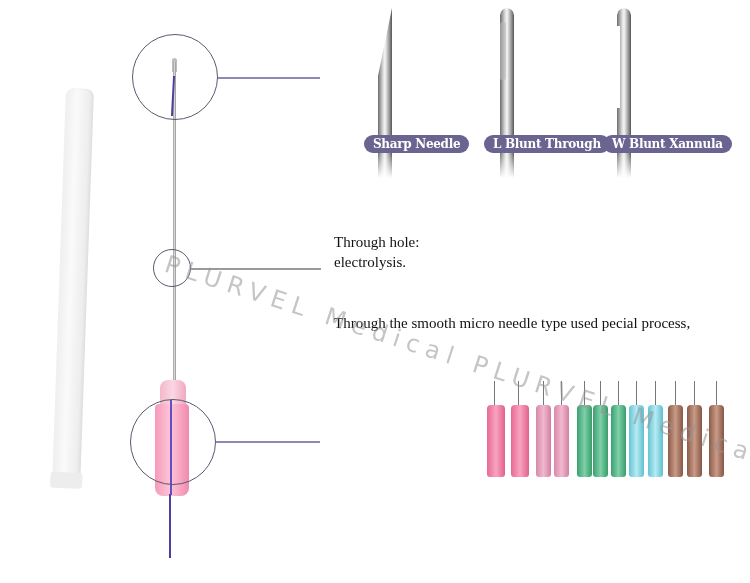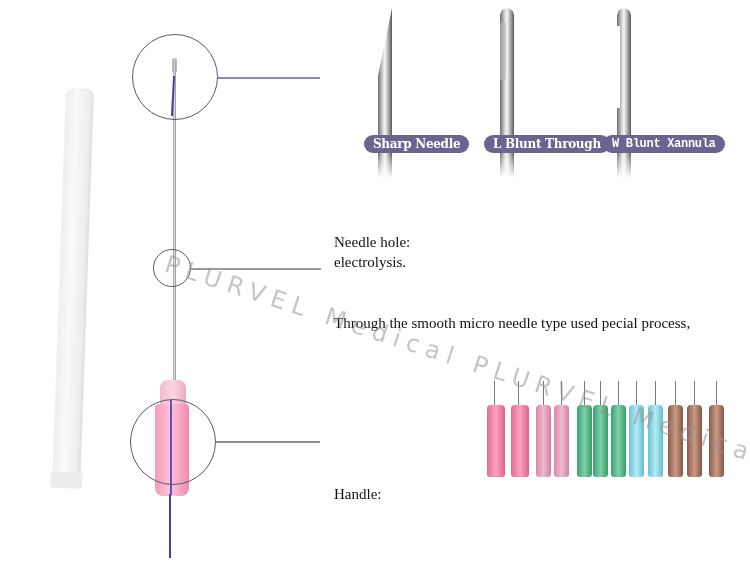--- a/index.html
+++ b/index.html
@@ -129,24 +129,24 @@
 <div class="tip tip-sharp"></div>
 <div class="tip tip-l">
     <div class="slot"></div>
   </div>
 <div class="tip tip-w">
     <div class="slot"></div>
   </div>
 
 <div class="tip-label" style="left:364px;">Sharp Needle</div>
 <div class="tip-label" style="left:484px;">L Blunt Through</div>
-<div class="tip-label" style="left:603px;font-family:Liberation Mono, monospace;">W Blunt Xannula</div>
+<div class="tip-label" style="left:603px;">W Blunt Xannula</div>
 
 <div class="desc" style="top:233px;">
-  <span class="t">Needle hole:</span>
+  <span class="t">Through hole:</span>
   <span class="t">electrolysis.</span>
 </div>
 
 <div class="desc" style="top:314px;">
   <span class="t">Through the smooth micro needle type used pecial process,</span>
 </div>
 
 <div>
   <div class="hub-sample" style="left:487px;background:linear-gradient(90deg,#e86995,#f8a4c0,#e2608e);"></div>
   <div class="hub-sample" style="left:511px;background:linear-gradient(90deg,#e86995,#f8a4c0,#e2608e);"></div>
@@ -156,16 +156,15 @@
   <div class="hub-sample" style="left:593px;width:15px;background:linear-gradient(90deg,#3aa070,#7fd0a8,#389c6b);"></div>
   <div class="hub-sample" style="left:611px;width:15px;background:linear-gradient(90deg,#3aa070,#7fd0a8,#389c6b);"></div>
   <div class="hub-sample" style="left:629px;width:15px;background:linear-gradient(90deg,#66c4d4,#b5ebf2,#5fbfd0);"></div>
   <div class="hub-sample" style="left:648px;width:15px;background:linear-gradient(90deg,#66c4d4,#b5ebf2,#5fbfd0);"></div>
   <div class="hub-sample" style="left:668px;width:15px;background:linear-gradient(90deg,#8c5c4b,#c99a86,#865646);"></div>
   <div class="hub-sample" style="left:687px;width:15px;background:linear-gradient(90deg,#8c5c4b,#c99a86,#865646);"></div>
   <div class="hub-sample" style="left:709px;width:15px;background:linear-gradient(90deg,#8c5c4b,#c99a86,#865646);"></div>
 </div>
 
 <div class="desc" style="top:485px;">
-  <span class="t">Handle:</span>
 </div>
 
 <div class="watermark">PLURVEL Medical PLURVEL Medical</div>
 
 </body></html>

